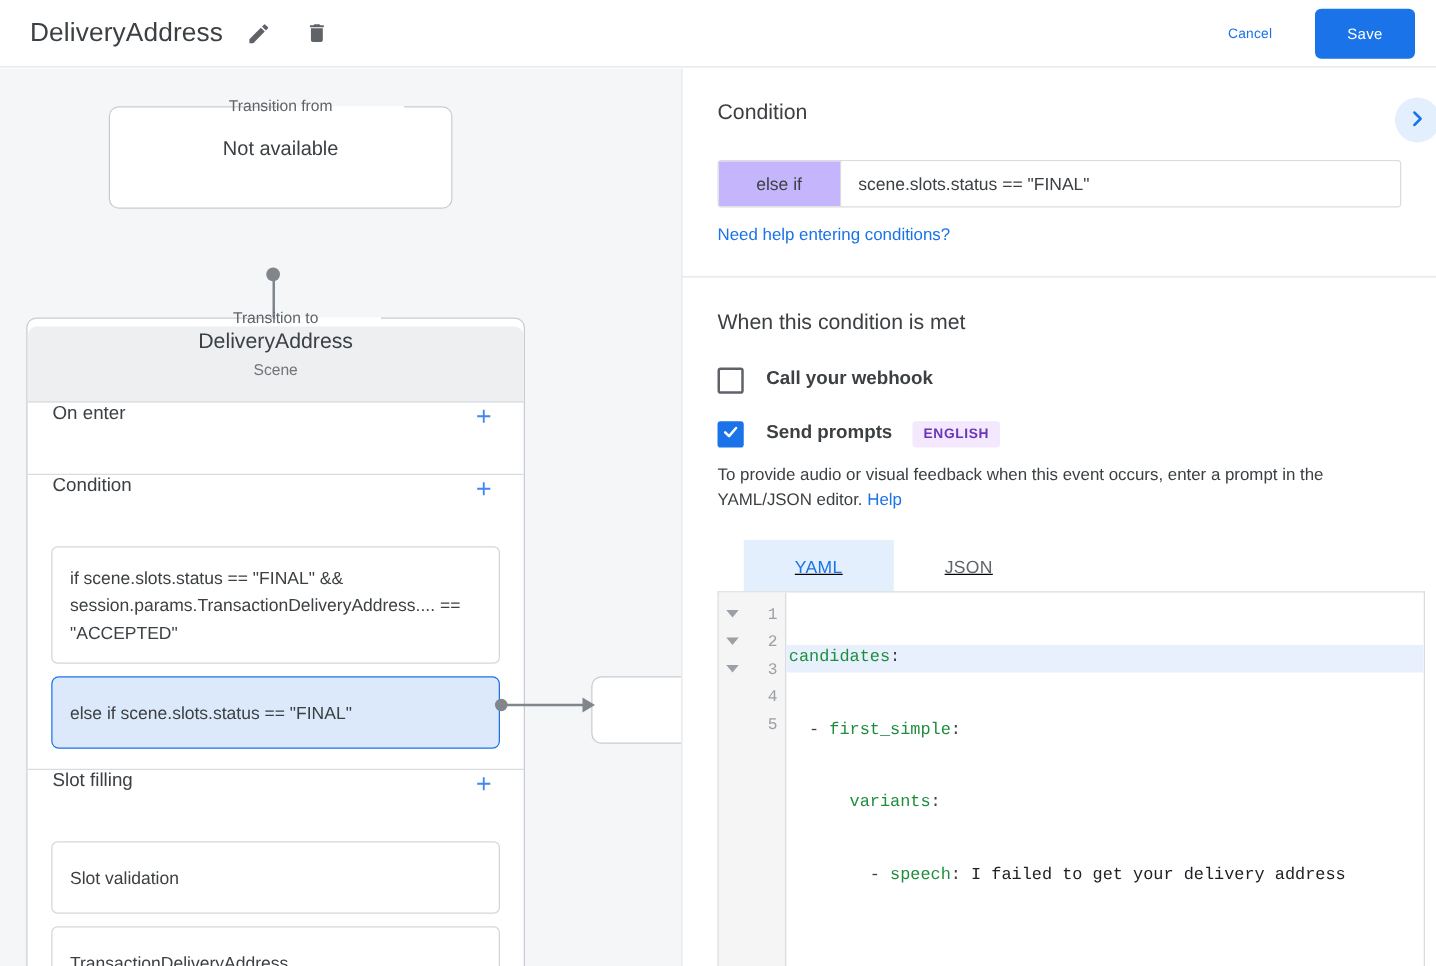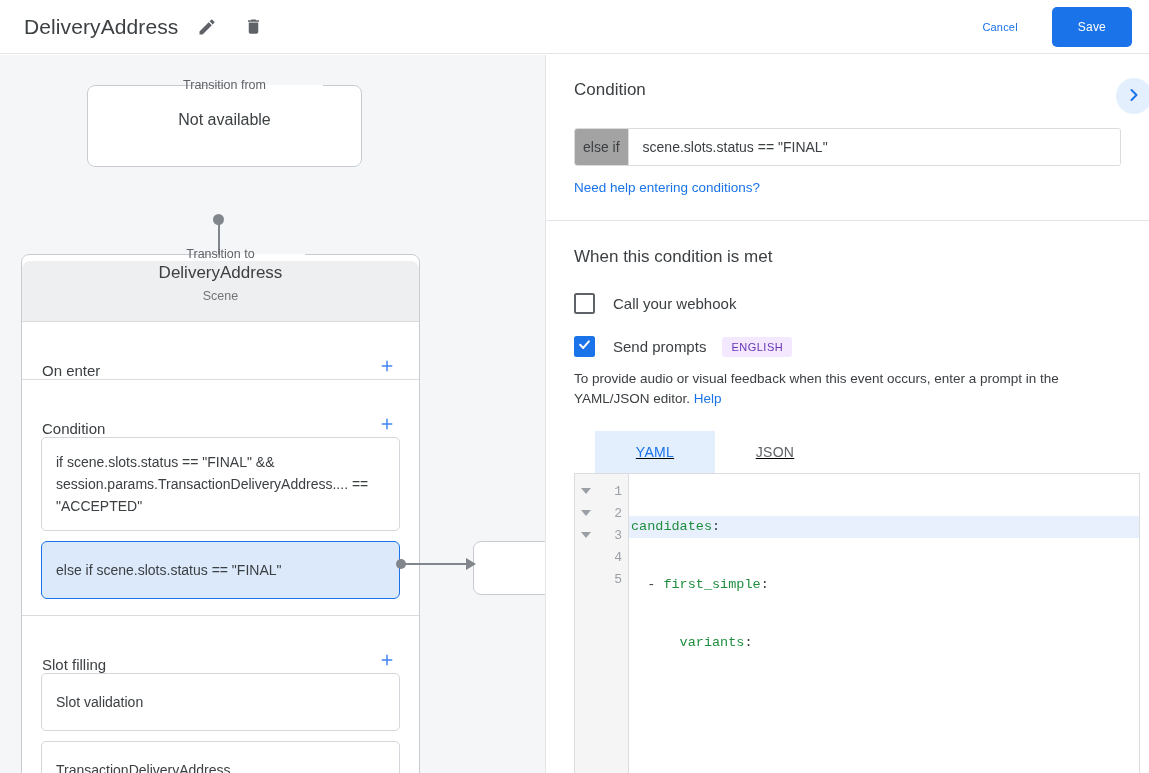--- a/index.html
+++ b/index.html
@@ -136,21 +136,21 @@
   #transition-to-subtitle {
     text-align: center;
     font-size: 12.5px; color: #70757a;
   }
 
   .section-row {
     border-bottom: 1px solid #dadce0;
   }
   .section-head {
     height: 57px;
-    display: flex; align-items: flex-end;
+    display: flex; align-items: flex-start;
     padding: 0 20px 0 20px;
   }
   .section-head .title {
     font-size: 15px; color: #3c4043;
   }
   .add-btn {
     margin-left: auto;
     width: 24px; height: 24px;
     border: none; background: transparent;
     display: flex; align-items: center; justify-content: center;
@@ -240,24 +240,24 @@
     cursor: pointer; padding: 0;
   }
   #condition-input-row {
     display: flex;
     border: 1px solid #dadce0;
     border-radius: 3px;
     height: 38px;
     overflow: hidden;
   }
   #condition-operator {
-    background: #a3a3a3;
+    background: #c4b5fd;
     border-right: 1px solid #dadce0;
     display: flex; align-items: center;
-    padding: 0 8px;
+    padding: 0 30px;
     font-size: 14px; color: #3c4043;
     white-space: nowrap;
   }
   #condition-expression {
     flex: 1;
     border: none; outline: none;
     padding: 0 14px;
     font-size: 14px; color: #3c4043;
     font-family: "Liberation Sans", sans-serif;
     background: #ffffff;
@@ -270,22 +270,23 @@
     text-decoration: none;
     cursor: pointer;
   }
 
   #met-section { padding: 26px 28px 0 28px; }
   #met-heading {
     font-size: 17px; color: #3c4043;
     margin: 0 0 26px 0; font-weight: normal;
   }
   .check-row {
-    display: flex; align-items: center;
+    display: flex; 
     margin-bottom: 22px;
+    font-weight: bold;
   }
   .checkbox {
     width: 21px; height: 21px;
     border: 2px solid #5f6368;
     border-radius: 2.5px;
     background: #ffffff;
     cursor: pointer;
     display: flex; align-items: center; justify-content: center;
     flex: none;
   }
@@ -563,16 +564,17 @@
       <div class="gutter-row">
           <span class="fold-spacer"></span>
           <span>5</span>
         </div>
     </div>
 
     <div id="editor-code">
       <div class="code-row highlight"><span class="tok-punct"></span><span class="tok-key">candidates</span><span class="tok-punct">:</span><span class="tok-val"></span></div>
       <div class="code-row"><span class="tok-punct">  - </span><span class="tok-key">first_simple</span><span class="tok-punct">:</span><span class="tok-val"></span></div>
       <div class="code-row"><span class="tok-punct">      </span><span class="tok-key">variants</span><span class="tok-punct">:</span><span class="tok-val"></span></div>
+      <div class="code-row"><span class="tok-punct">        - </span><span class="tok-key">speech</span><span class="tok-punct">:</span><span class="tok-val"> I failed to get your delivery address</span></div>
       <div class="code-row"><span class="tok-val"></span></div>
     </div>
   </div>
 </div>
 
 </body></html>

